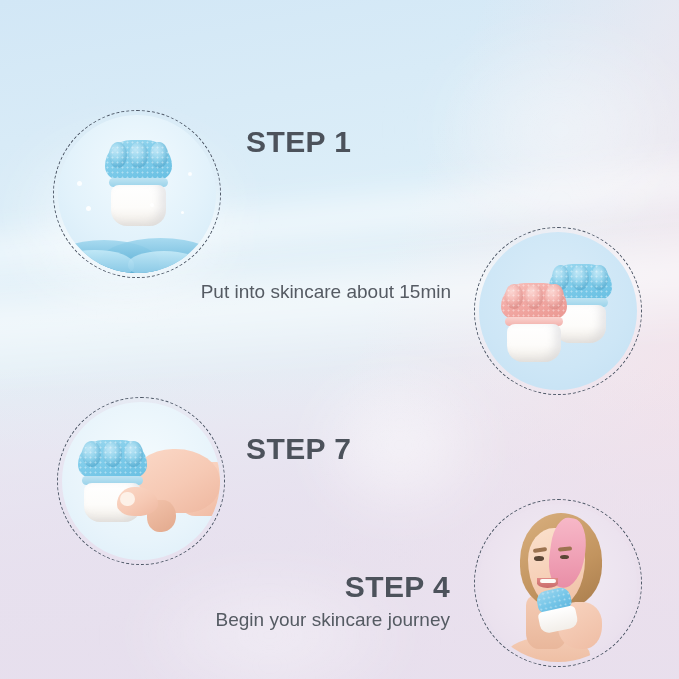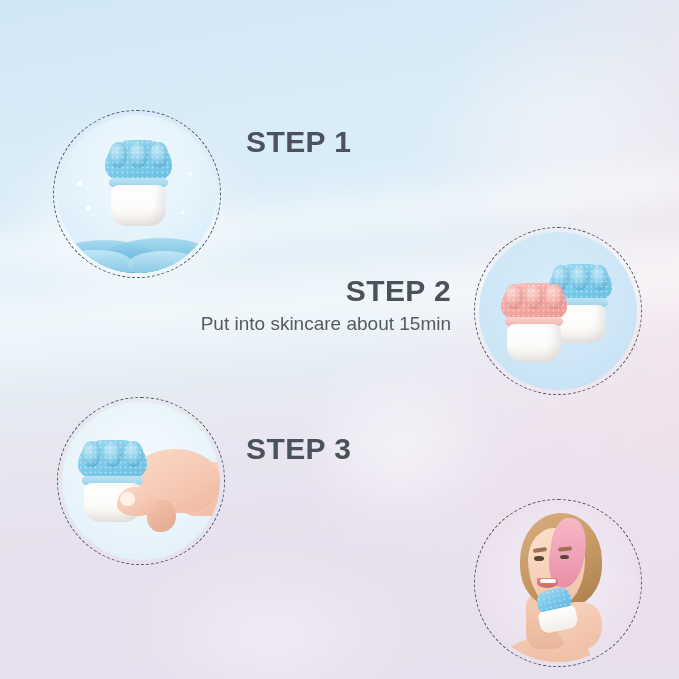--- a/index.html
+++ b/index.html
@@ -391,21 +391,20 @@
           </div>
           <div class="dots"></div>
         </div>
         <div class="collar"></div>
         <div class="body"></div>
       </div>
     </div>
   </div>
 
   <div class="step-text t2 align-right">
-    <p class="step-title">STEP 2</p>
     <p class="step-desc">Put into skincare about 15min</p>
   </div>
 
   <div class="circle c3">
     <div class="inner">
       <div class="hand wrist"></div>
       <div class="hand palm"></div>
       <div class="roller blue" style="left:10%; top:24%; width:44%; height:52%;">
         <div class="head">
           <div class="bumps">
@@ -418,21 +417,21 @@
         <div class="collar"></div>
         <div class="body"></div>
       </div>
       <div class="hand thumb"></div>
       <div class="hand finger"></div>
       <div class="nail"></div>
     </div>
   </div>
 
   <div class="step-text t3 align-left">
-    <p class="step-title">STEP 3</p>
+    <p class="step-title">STEP 7</p>
   </div>
 
   <div class="circle c4">
     <div class="inner">
       <div class="face-wrap">
         <div class="shoulder"></div>
         <div class="neck"></div>
         <div class="hair-back"></div>
         <div class="face"></div>
         <div class="headband"></div>
@@ -447,15 +446,17 @@
           <div class="t-head">
             <div class="dots"></div>
           </div>
           <div class="t-body"></div>
         </div>
       </div>
     </div>
   </div>
 
   <div class="step-text t4 align-right">
+    <p class="step-title">STEP 4</p>
+    <p class="step-desc">Begin your skincare journey</p>
   </div>
 
 </div>
 
 </body></html>

